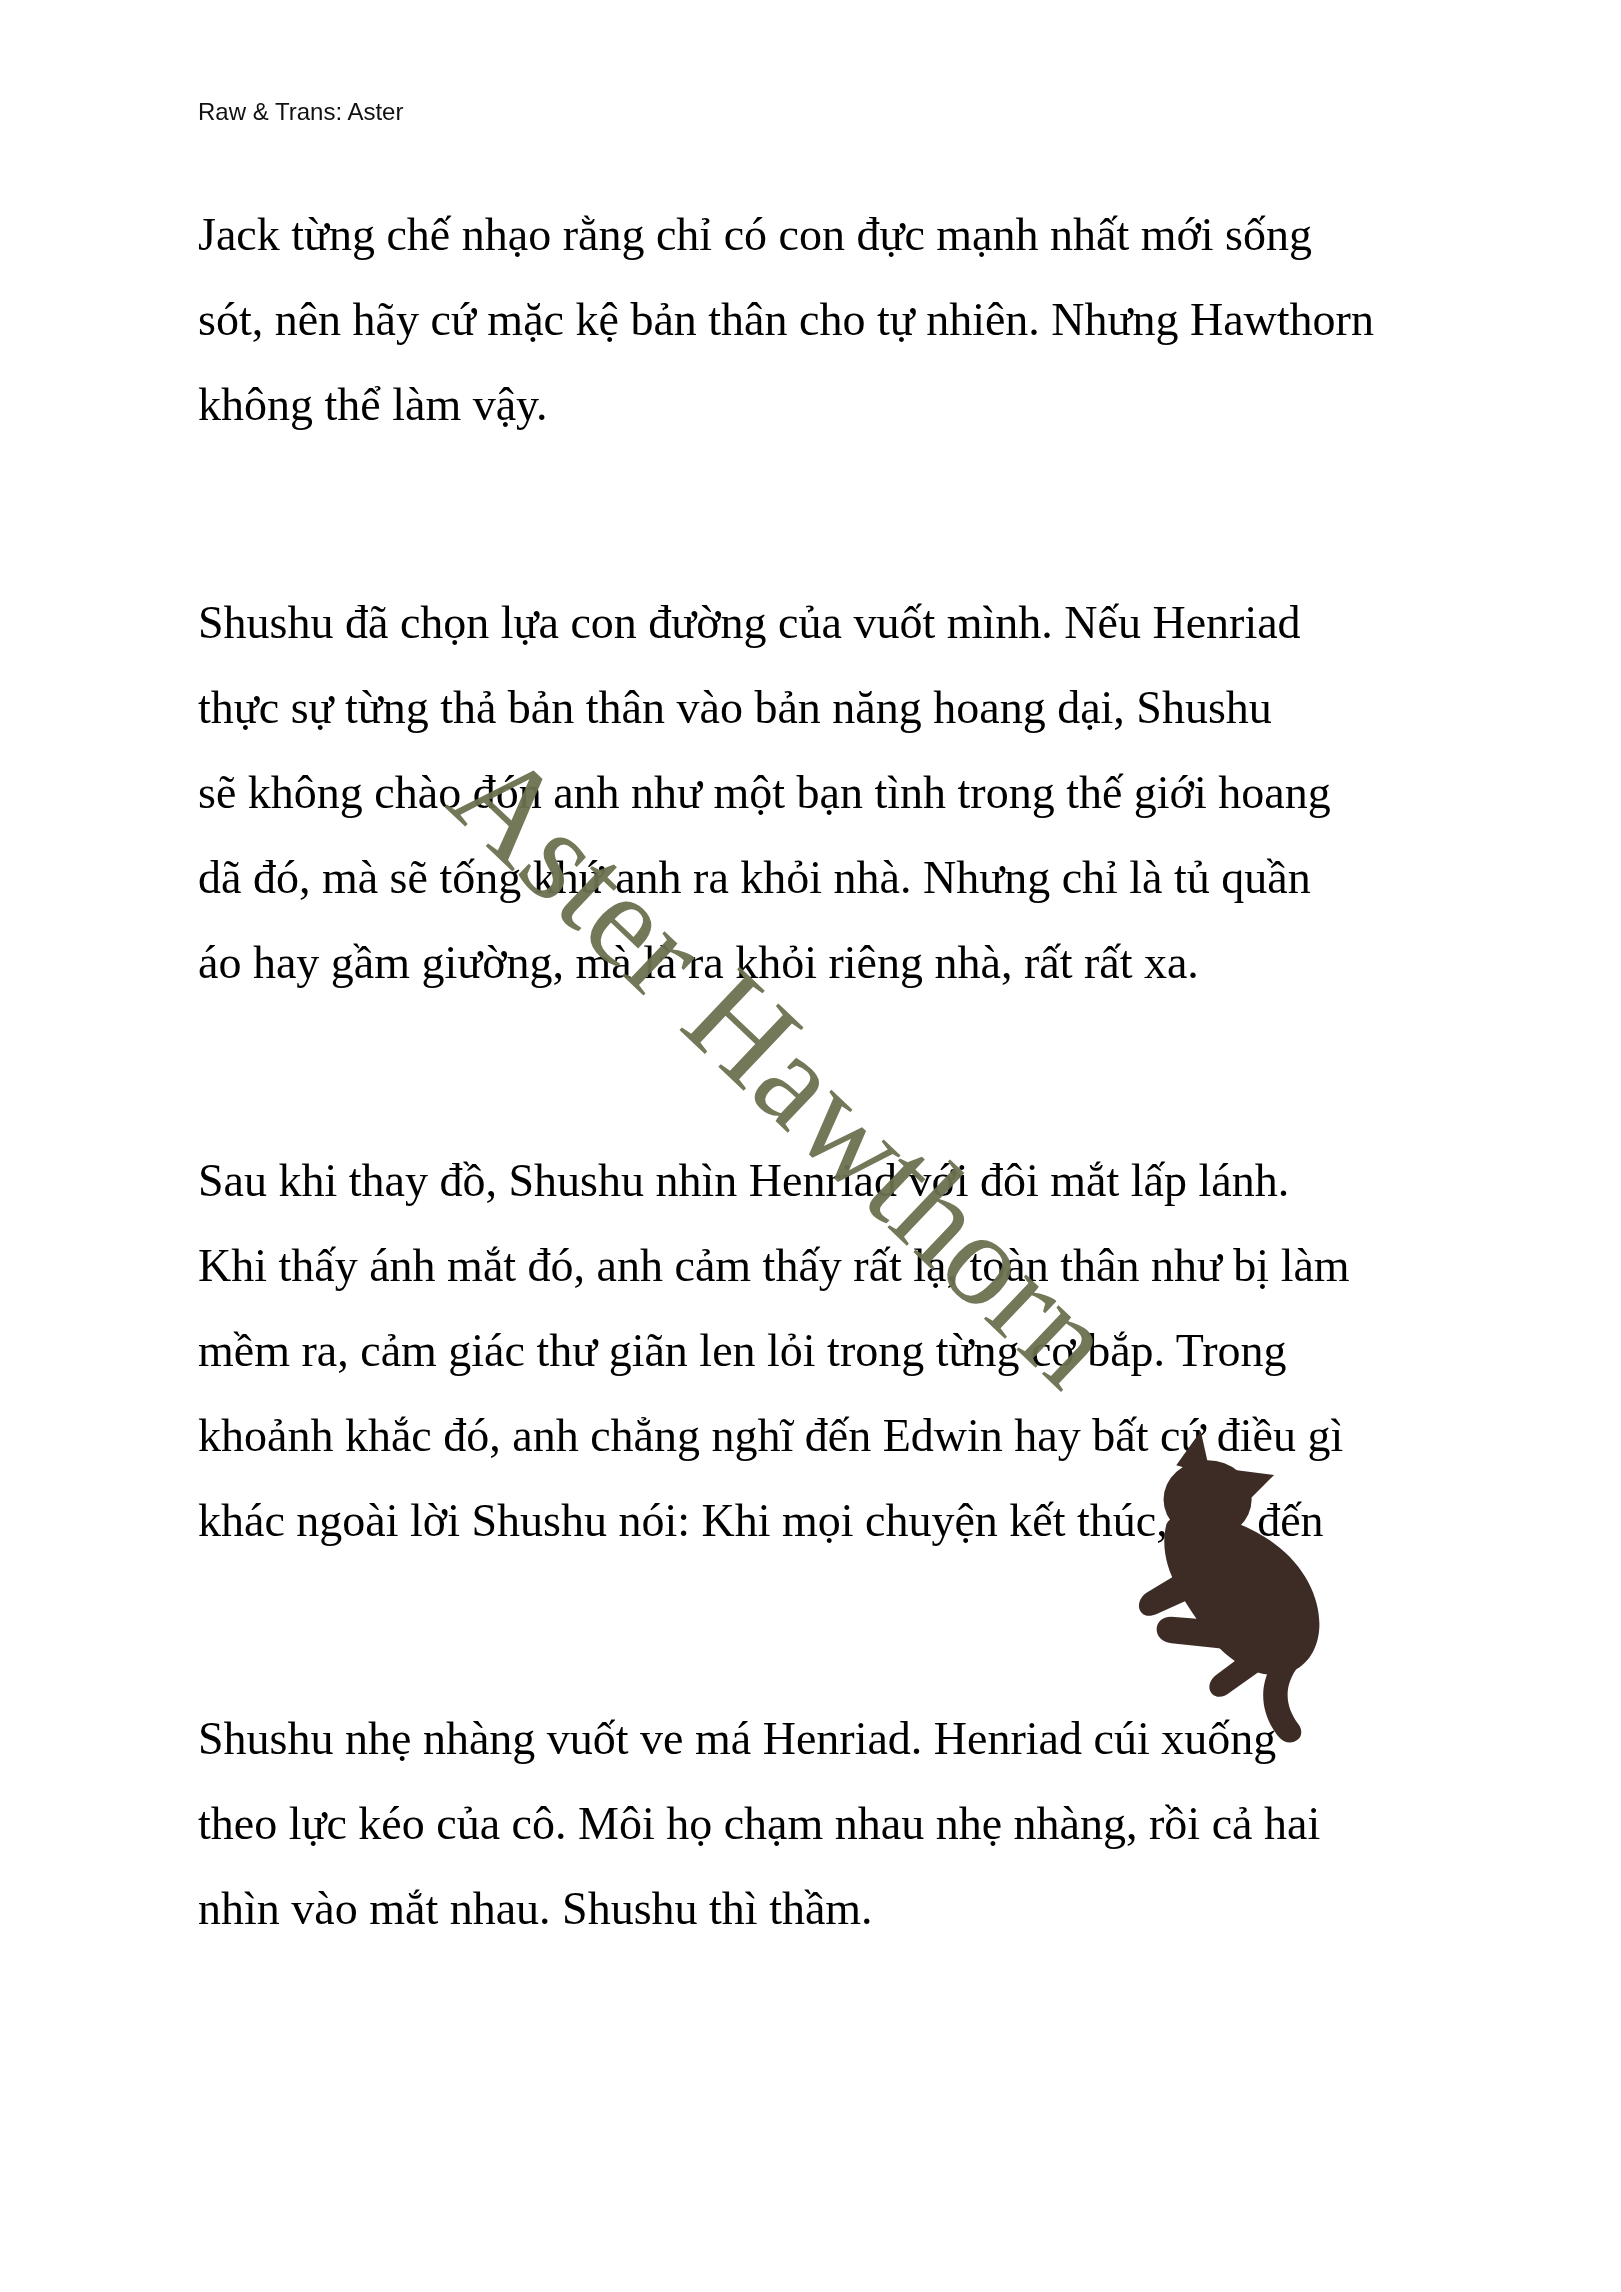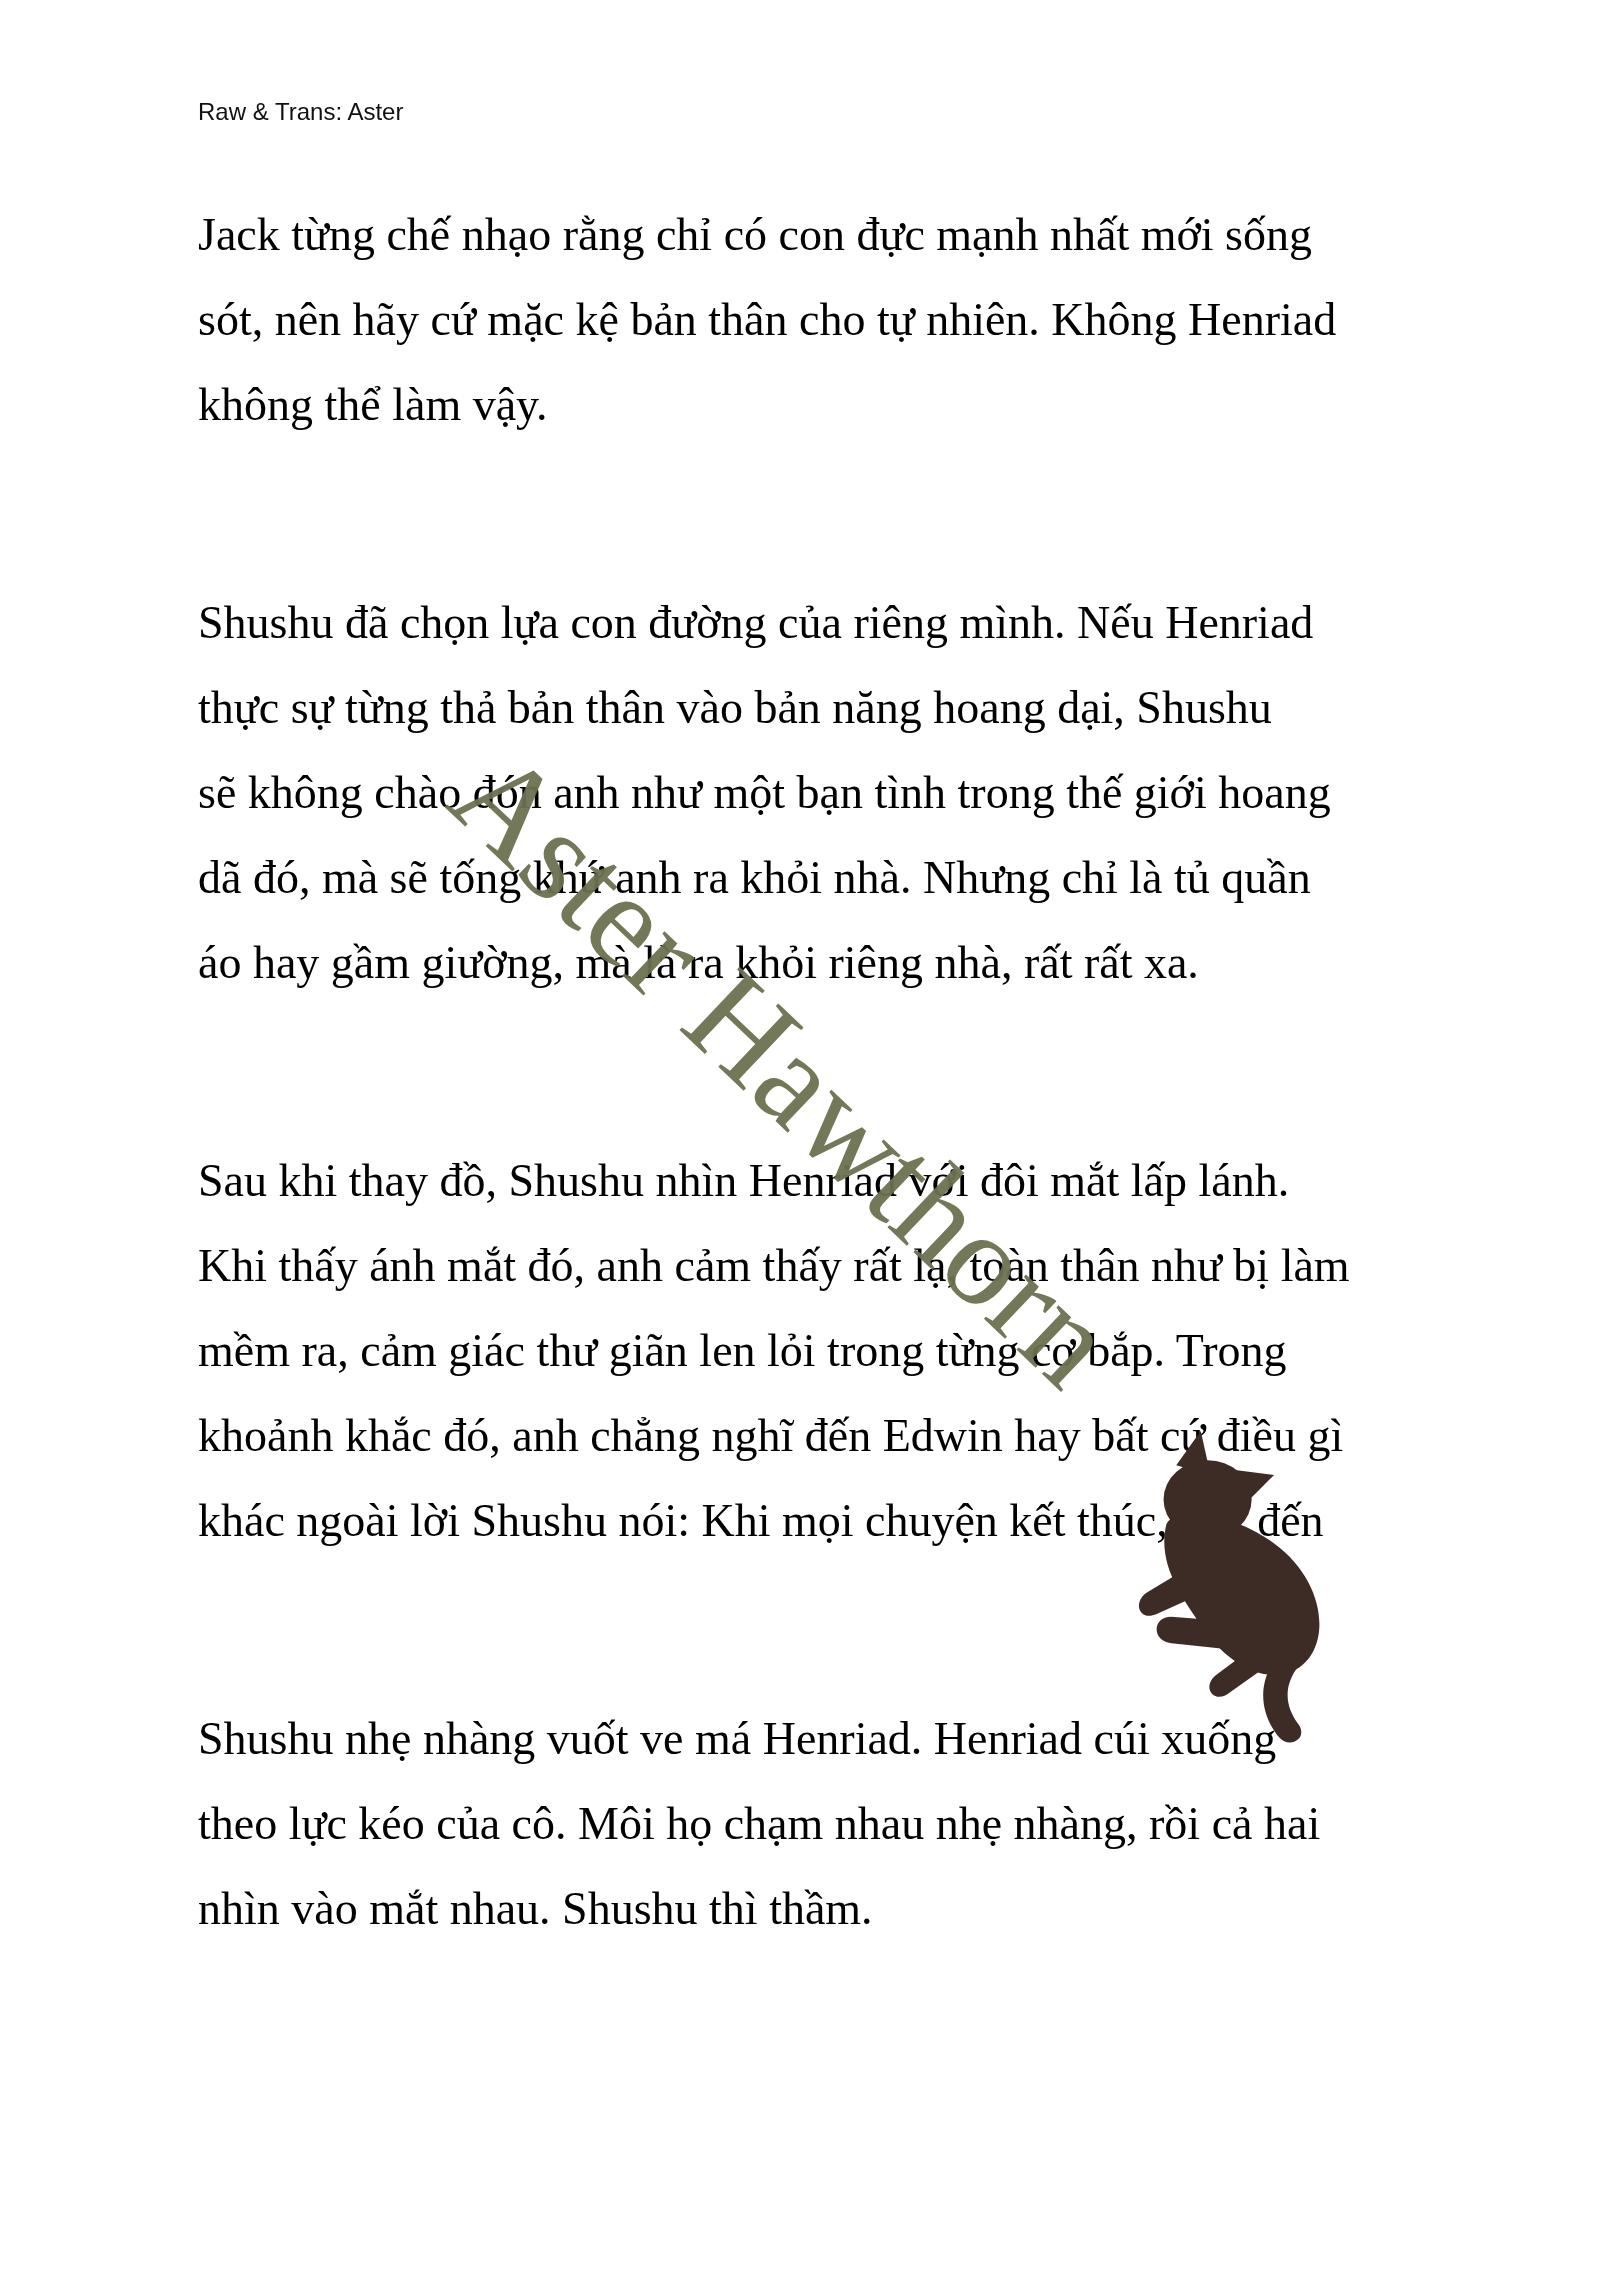--- a/index.html
+++ b/index.html
@@ -29,25 +29,25 @@
   }
 </style>
 </head>
 <body>
 
 <div class="header">Raw &amp; Trans: Aster</div>
 
 <div class="content">
   <p class="para">
     <span class="line">Jack từng chế nhạo rằng chỉ có con đực mạnh nhất mới sống</span>
-    <span class="line">sót, nên hãy cứ mặc kệ bản thân cho tự nhiên. Không Henriad</span>
+    <span class="line">sót, nên hãy cứ mặc kệ bản thân cho tự nhiên. Nhưng Hawthorn</span>
     <span class="line">không thể làm vậy.</span>
   </p>
   <p class="para">
-    <span class="line">Shushu đã chọn lựa con đường của riêng mình. Nếu Henriad</span>
+    <span class="line">Shushu đã chọn lựa con đường của vuốt mình. Nếu Henriad</span>
     <span class="line">thực sự từng thả bản thân vào bản năng hoang dại, Shushu</span>
     <span class="line">sẽ không chào đón anh như một bạn tình trong thế giới hoang</span>
     <span class="line">dã đó, mà sẽ tống khứ anh ra khỏi nhà. Nhưng chỉ là tủ quần</span>
     <span class="line">áo hay gầm giường, mà là ra khỏi riêng nhà, rất rất xa.</span>
   </p>
   <p class="para">
     <span class="line">Sau khi thay đồ, Shushu nhìn Henriad với đôi mắt lấp lánh.</span>
     <span class="line">Khi thấy ánh mắt đó, anh cảm thấy rất lạ, toàn thân như bị làm</span>
     <span class="line">mềm ra, cảm giác thư giãn len lỏi trong từng cơ bắp. Trong</span>
     <span class="line">khoảnh khắc đó, anh chẳng nghĩ đến Edwin hay bất cứ điều gì</span>

